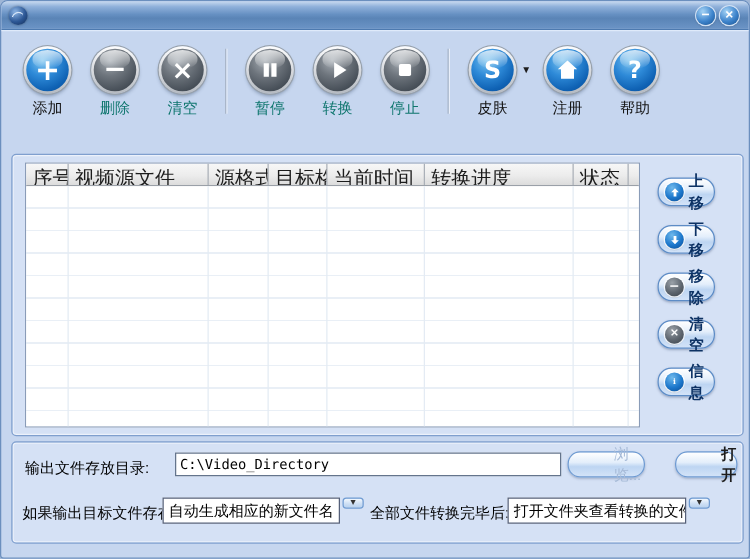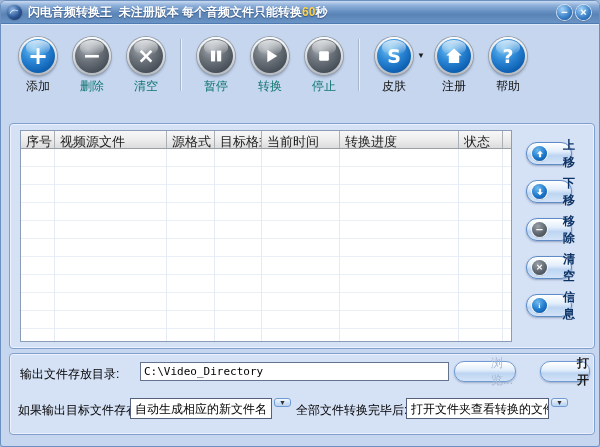--- a/index.html
+++ b/index.html
@@ -39,31 +39,31 @@
   
   .panel{position:absolute;background:#d5e1f5;border:1px solid #7f9fce;border-radius:4px;
     box-shadow:inset 0 0 0 1px rgba(255,255,255,.55);}
   #main-panel{left:8px;top:122px;width:584px;height:224px;}
   #bottom-panel{left:8px;top:352px;width:584px;height:80px;}
   
   #file-table{position:absolute;left:10px;top:6px;width:492px;height:212px;background:#fff;
     border:1px solid #8a9cb8;box-sizing:border-box;display:flex;flex-direction:column;}
   #thead{display:flex;height:17px;flex:0 0 17px;
     background:linear-gradient(180deg,#f7f7f7 0%,#ececec 55%,#dcdcdc 100%);border-bottom:1px solid #9aa0a8;}
-  .th{box-sizing:border-box;border-right:1px solid #aab0b8;font-size:13px;color:#1c1c1c;
+  .th{box-sizing:border-box;border-right:1px solid #aab0b8;font-size:16px;color:#1c1c1c;
     padding:2px 0 0 5px;white-space:nowrap;overflow:hidden;}
   .th.fill{flex:1;border-right:none;}
   #tbody{position:relative;flex:1;
     background:repeating-linear-gradient(180deg,#ffffff 0px,#ffffff 17px,#e9eff6 17px,#e9eff6 18px);}
   .vline{position:absolute;top:0;bottom:0;width:1px;background:#e4ebf4;}
   
   #side-buttons{position:absolute;left:516px;top:18px;display:flex;flex-direction:column;gap:15px;}
   .sbtn{width:46px;height:23px;border-radius:11px;border:1px solid #5d8cc6;box-sizing:border-box;
     background:linear-gradient(180deg,#ffffff 0%,#e3eefb 40%,#bdd5f2 60%,#d3e3f8 100%);
-    box-shadow:0 1px 2px rgba(30,50,90,.35);display:flex;align-items:center;gap:16px;padding:0 0 0 5px;
+    box-shadow:0 1px 2px rgba(30,50,90,.35);display:flex;align-items:center;gap:4px;padding:0 0 0 5px;
     font-size:12px;font-weight:bold;color:#0d3264;cursor:default;}
   .scirc{width:15px;height:15px;flex:0 0 15px;border-radius:50%;display:flex;align-items:center;justify-content:center;
     box-shadow:0 0 0 1px rgba(255,255,255,.8),0 1px 1px rgba(0,0,0,.3);position:relative;overflow:hidden;}
   .scirc.blue{background:radial-gradient(circle at 38% 28%,#6fb9ec 0%,#1d78cc 55%,#0a4a92 100%);}
   .scirc.gray{background:radial-gradient(circle at 38% 28%,#9aa1a8 0%,#5d656e 55%,#3a4148 100%);}
   
   .flabel{position:absolute;font-size:12px;color:#000000;white-space:nowrap;}
   #dir-input{position:absolute;left:130px;top:8px;width:309px;height:19px;box-sizing:border-box;
     border:1px solid #64748c;background:#fff;font-family:"DejaVu Sans Mono","Liberation Mono",monospace;
     font-size:11px;padding:0 0 0 3px;color:#000;}
@@ -81,21 +81,20 @@
   #combo-exists{left:120px;top:44px;} #combo-exists .combo-field{width:142px;}
   #combo-done{left:396px;top:44px;} #combo-done .combo-field{width:143px;}
 </style>
 </head>
 <body>
 
 <div id="screen">
 
   <div id="titlebar">
     <span id="app-icon"></span>
-    <span class="title-text"><span>闪电音频转换王</span><span>  </span><span>未注册版本 每个音频文件只能转换</span><span class="hl">60</span><span>秒</span></span>
     <span id="win-controls">
       <span class="winbtn">
           <span>−</span>
         </span>
       <span class="winbtn">
           <span>×</span>
         </span>
     </span>
   </div>
 

